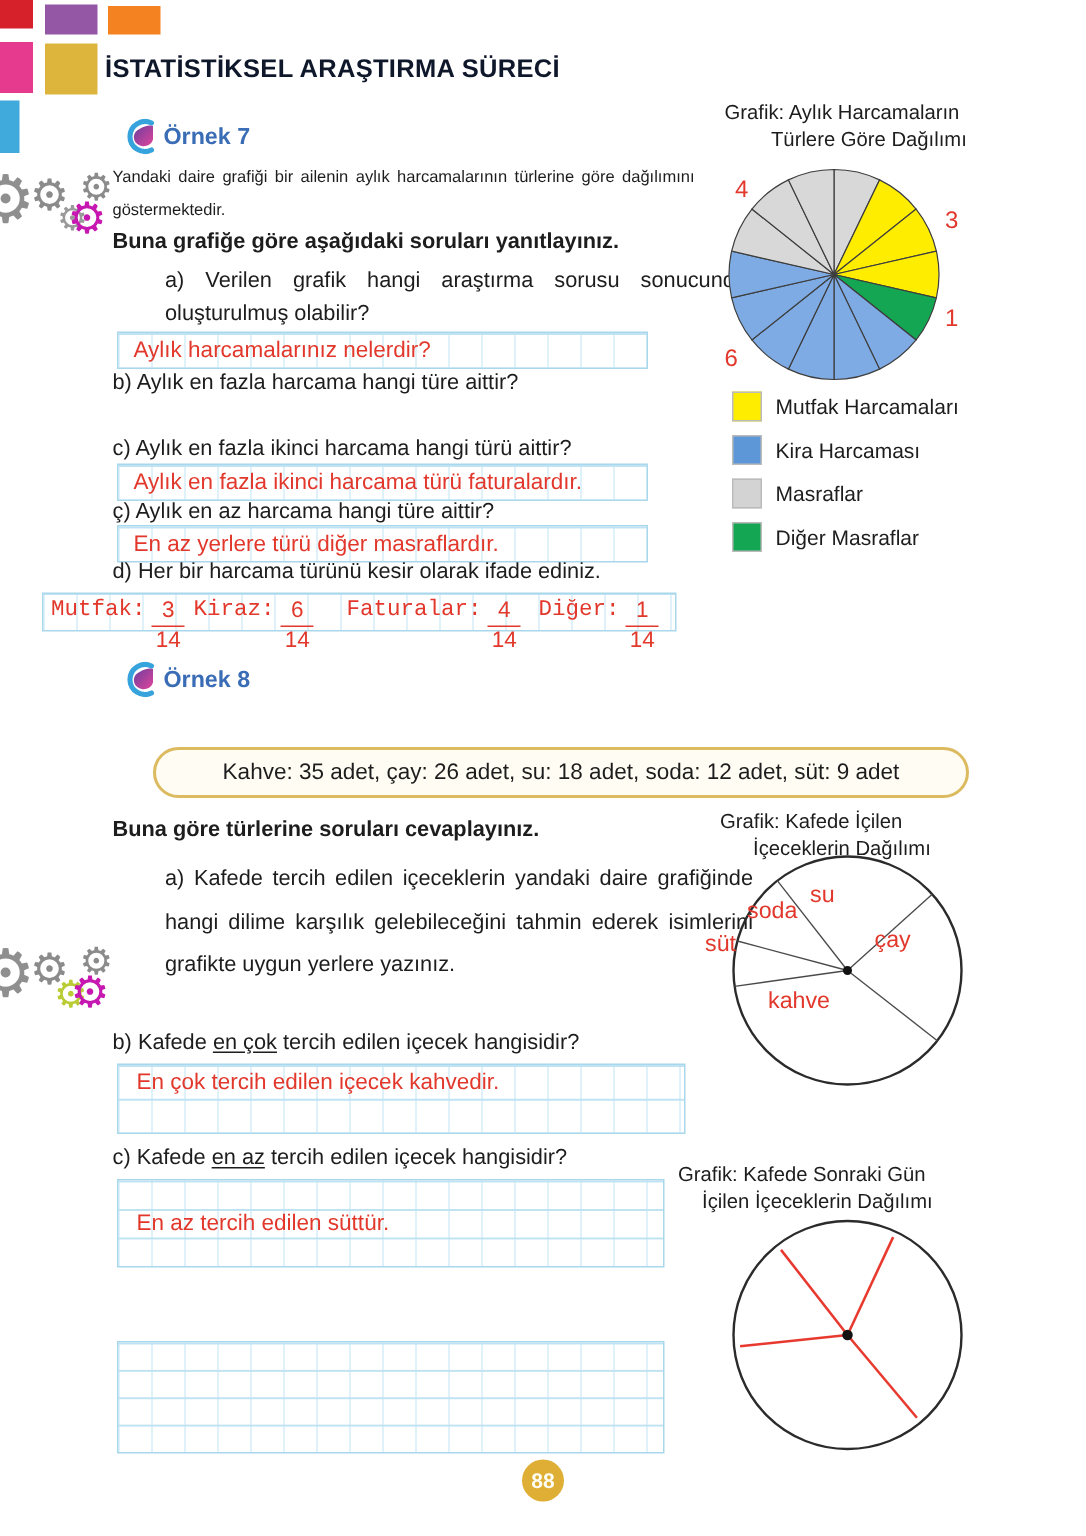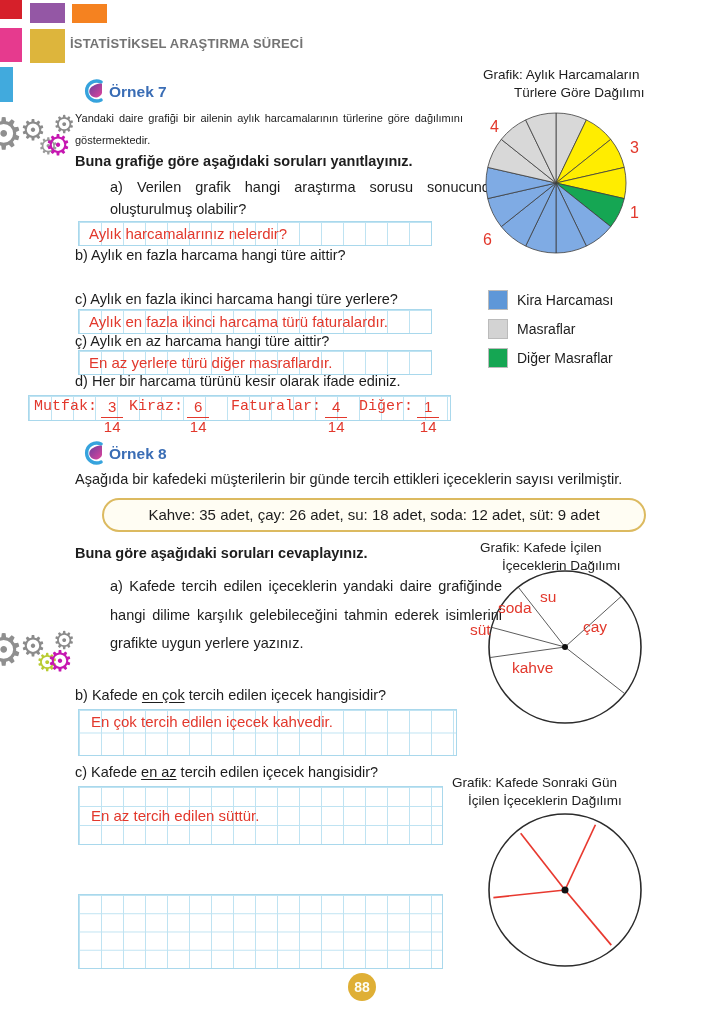--- a/index.html
+++ b/index.html
@@ -1,20 +1,20 @@
 <!DOCTYPE html>
 <html><head>
 <meta charset="utf-8">
 <style>
   html,body{margin:0;padding:0;background:#fff;}
   .page{position:relative;width:724px;height:1024px;background:#ffffff;
         font-family:"Liberation Sans",sans-serif;color:#1d1d1d;overflow:hidden;}
   .abs{position:absolute;}
   .sq{position:absolute;}
-  .page-title{position:absolute;font-weight:bold;font-size:13px;letter-spacing:.2px;color:#737373;}
+  .page-title{position:absolute;font-weight:bold;font-size:17px;letter-spacing:.2px;color:#0f172a;}
   .ornek-label{position:absolute;color:#3a6db5;font-weight:bold;font-size:15.5px;}
   .para{position:absolute;font-size:11px;line-height:22px;text-align:justify;color:#1d1d1d;}
   .bold{font-weight:bold;}
   .q{position:absolute;font-size:14.5px;white-space:nowrap;color:#1d1d1d;}
   .qwrap{position:absolute;font-size:14.5px;text-align:justify;color:#1d1d1d;margin-left:35px;}
   .grid{position:absolute;border:1px solid #a9d8ec;
         background-image:linear-gradient(to right,#bfe3f2 1px,transparent 1px),
                          linear-gradient(to bottom,#bfe3f2 1px,transparent 1px);
         background-size:22px 23px;}
   .ans{color:#e2382c;font-size:15px;white-space:nowrap;padding-left:10px;line-height:23px;display:block;}
@@ -76,21 +76,21 @@
   <div class="para" style="left:75px;top:107px;width:388px">Yandaki daire grafiği bir ailenin aylık harcamalarının türlerine göre dağılımını göstermektedir.</div>
   <div class="q bold" style="left:75px;top:153px">Buna grafiğe göre aşağıdaki soruları yanıtlayınız.</div>
   <div class="qwrap" style="left:75px;top:176px;width:388px;line-height:22px">a) Verilen grafik hangi araştırma sorusu sonucunda oluşturulmuş olabilir?</div>
 
   <div class="grid" style="left:78px;top:221px;width:352px;height:23px">
     <span class="ans">Aylık harcamalarınız nelerdir?</span>
   </div>
 
   <div class="q" style="left:75px;top:247px">b) Aylık en fazla harcama hangi türe aittir?</div>
 
-  <div class="q" style="left:75px;top:291px">c) Aylık en fazla ikinci harcama hangi türe yerlere?</div>
+  <div class="q" style="left:75px;top:291px">c) Aylık en fazla ikinci harcama hangi türü aittir?</div>
   <div class="grid" style="left:78px;top:309px;width:352px;height:23px">
     <span class="ans">Aylık en fazla ikinci harcama türü faturalardır.</span>
   </div>
 
   <div class="q" style="left:75px;top:333px">ç) Aylık en az harcama hangi türe aittir?</div>
   <div class="grid" style="left:78px;top:350px;width:352px;height:23px">
     <span class="ans">En az yerlere türü diğer masraflardır.</span>
   </div>
 
   <div class="q" style="left:75px;top:373px">d) Her bir harcama türünü kesir olarak ifade ediniz.</div>
@@ -142,20 +142,24 @@
       <path d="M73 73 L4.76 88.58 A70 70 0 0 1 4.76 57.42 Z" fill="#7fabe4" stroke="#3d3d3d" stroke-width="0.8"></path>
       <path d="M73 73 L4.76 57.42 A70 70 0 0 1 18.27 29.36 Z" fill="#d8d8d8" stroke="#3d3d3d" stroke-width="0.8"></path>
       <path d="M73 73 L18.27 29.36 A70 70 0 0 1 42.63 9.93 Z" fill="#d8d8d8" stroke="#3d3d3d" stroke-width="0.8"></path>
       <path d="M73 73 L42.63 9.93 A70 70 0 0 1 73.00 3.00 Z" fill="#d8d8d8" stroke="#3d3d3d" stroke-width="0.8"></path>
     </svg>
   <span class="slice-label" style="left:490px;top:118px">4</span>
   <span class="slice-label" style="left:630px;top:139px">3</span>
   <span class="slice-label" style="left:630px;top:204px">1</span>
   <span class="slice-label" style="left:483px;top:231px">6</span>
 
+  <div class="legend-item" style="left:488px;top:261px">
+    <span class="legend-sq" style="background: rgb(255, 237, 0);"></span>
+    <span>Mutfak Harcamaları</span>
+  </div>
   <div class="legend-item" style="left:488px;top:290px">
     <span class="legend-sq" style="background: rgb(94, 151, 216);"></span>
     <span>Kira Harcaması</span>
   </div>
   <div class="legend-item" style="left:488px;top:319px">
     <span class="legend-sq" style="background: rgb(211, 211, 211);"></span>
     <span>Masraflar</span>
   </div>
   <div class="legend-item" style="left:488px;top:348px">
     <span class="legend-sq" style="background: rgb(21, 166, 83);"></span>
@@ -167,25 +171,24 @@
         <linearGradient id="g-ex8" x1="0" y1="0" x2="1" y2="1">
       <stop offset="0" stop-color="#6b3f9e"></stop>
           <stop offset="1" stop-color="#e0449b"></stop>
         </linearGradient>
       </defs>
     <path d="M19 3 A 10 10 0 1 0 19 21" fill="none" stroke="#36a3dd" stroke-width="3.4" stroke-linecap="round"></path>
     <path d="M20 14 a6.5 6 0 1 1 -9 -7 c3 -2 7 -3 9 -2 z" fill="url(#g-ex8)"></path>
   </svg>
   <div class="ornek-label" style="left:109px;top:445px">Örnek 8</div>
 
-  <div class="q" style="left:75px;top:471px">Aşağıda bir kafedeki müşterilerin bir günde tercih ettikleri içeceklerin sayısı verilmiştir.</div>
 
   <div class="pill" style="left:102px;top:498px;width:540px;height:30px;line-height:30px">Kahve: 35 adet, çay: 26 adet, su: 18 adet, soda: 12 adet, süt: 9 adet</div>
 
-  <div class="q bold" style="left:75px;top:545px">Buna göre aşağıdaki soruları cevaplayınız.</div>
+  <div class="q bold" style="left:75px;top:545px">Buna göre türlerine soruları cevaplayınız.</div>
   <div class="qwrap" style="left:75px;top:572px;width:392px;line-height:28.5px">a) Kafede tercih edilen içeceklerin yandaki daire grafiğinde hangi dilime karşılık gelebileceğini tahmin ederek isimlerini grafikte uygun yerlere yazınız.</div>
 
   <div class="q" style="left:75px;top:687px"><span>b) Kafede </span><u>en çok</u><span> tercih edilen içecek hangisidir?</span></div>
   <div class="grid" style="left:78px;top:709px;width:377px;height:45px;background-size:22px 22.5px">
     <span class="ans" style="padding-left:12px">En çok tercih edilen içecek kahvedir.</span>
   </div>
 
   <div class="q" style="left:75px;top:764px"><span>c) Kafede </span><u>en az</u><span> tercih edilen içecek hangisidir?</span></div>
   <div class="grid" style="left:78px;top:786px;width:363px;height:57px;background-size:22px 19px">
     <span class="ans" style="position:absolute;left:2px;top:19px;line-height:19px">En az tercih edilen süttür.</span>

